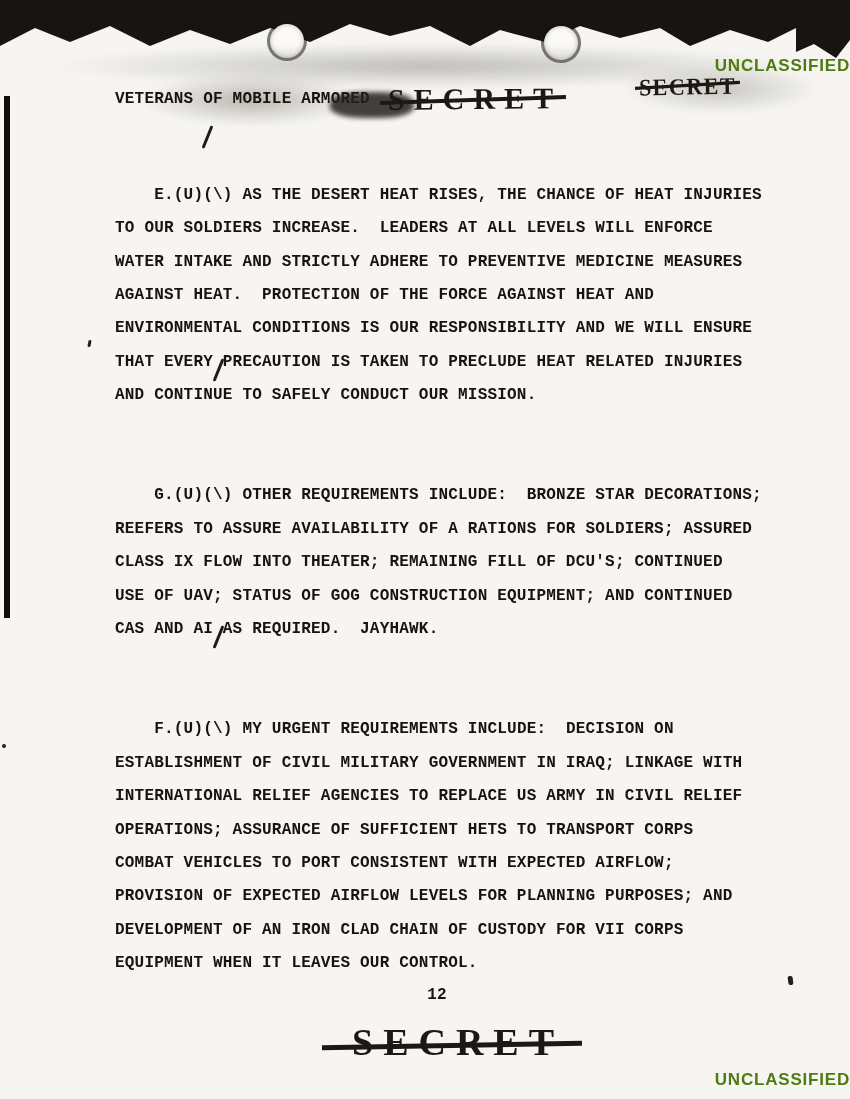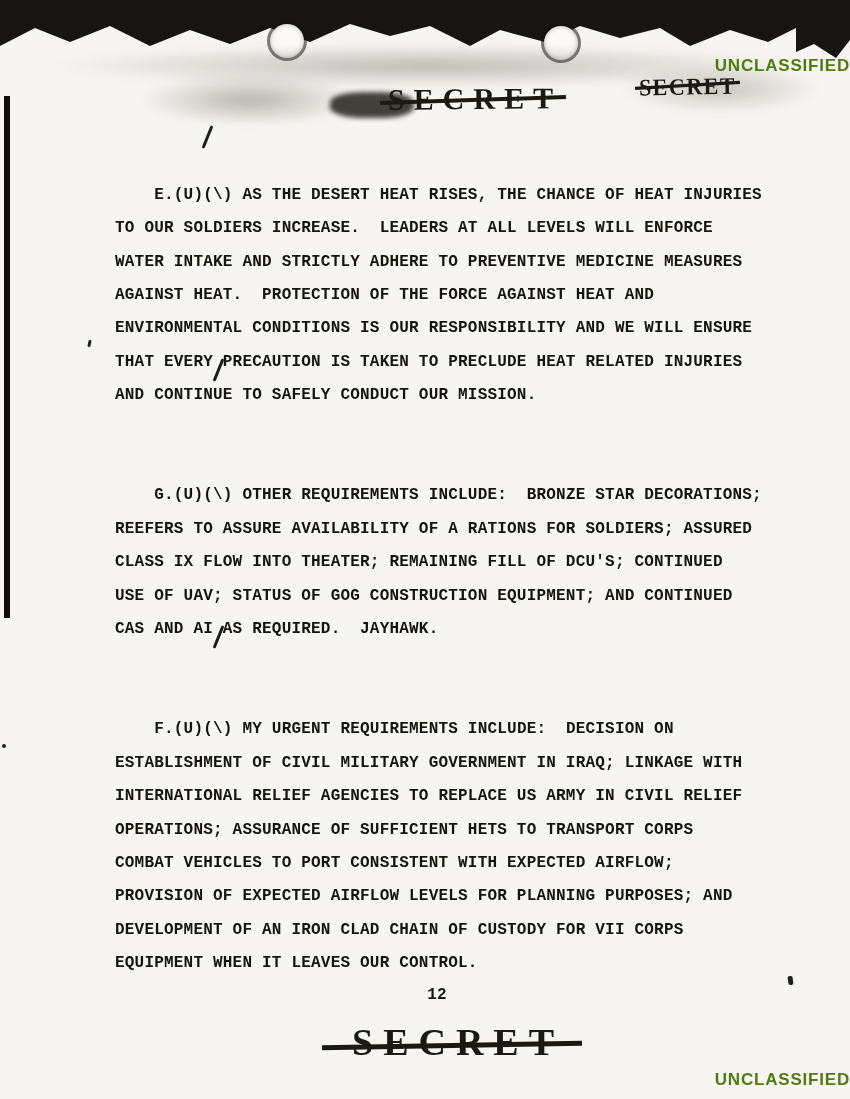--- a/index.html
+++ b/index.html
@@ -84,20 +84,21 @@
   <div class="scan-blob-right"></div>
   <div class="punch punch-1"></div>
   <div class="punch punch-2"></div>
   <div class="smudge smudge-wide"></div>
   <div class="smudge smudge-header"></div>
   <div class="smudge smudge-corner"></div>
   <div class="left-bar"></div>
 
   <div class="unclass unclass-top">UNCLASSIFIED</div>
 
+  <div class="typed header-line">VETERANS OF MOBILE ARMORED</div>
   <div class="smudge smudge-dark"></div>
   <div class="stamp stamp-mid">
     <span>SECRET</span>
     <i class="strike"></i>
   </div>
   <div class="stamp stamp-corner">
     <span>SECRET</span>
     <i class="strike"></i>
   </div>
 

